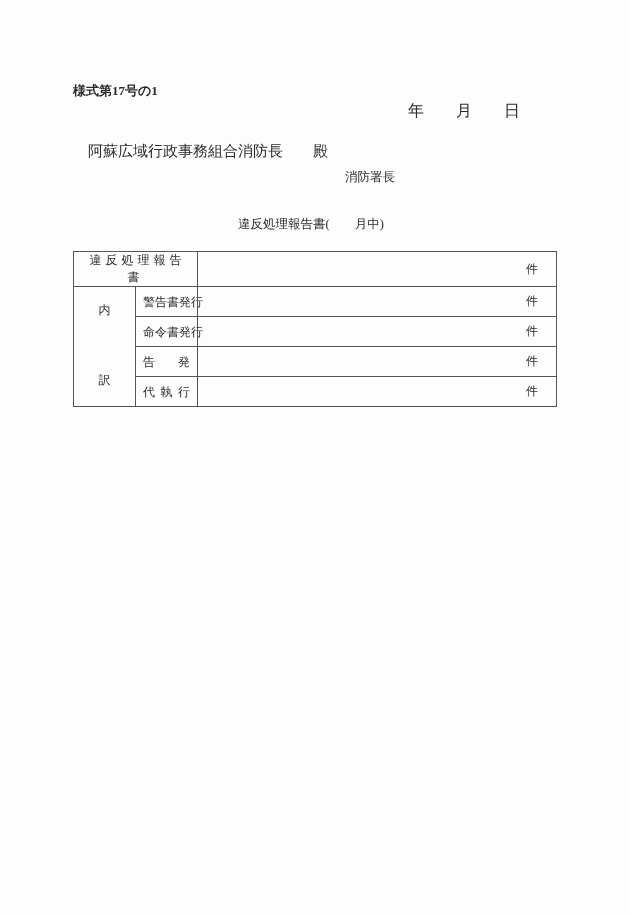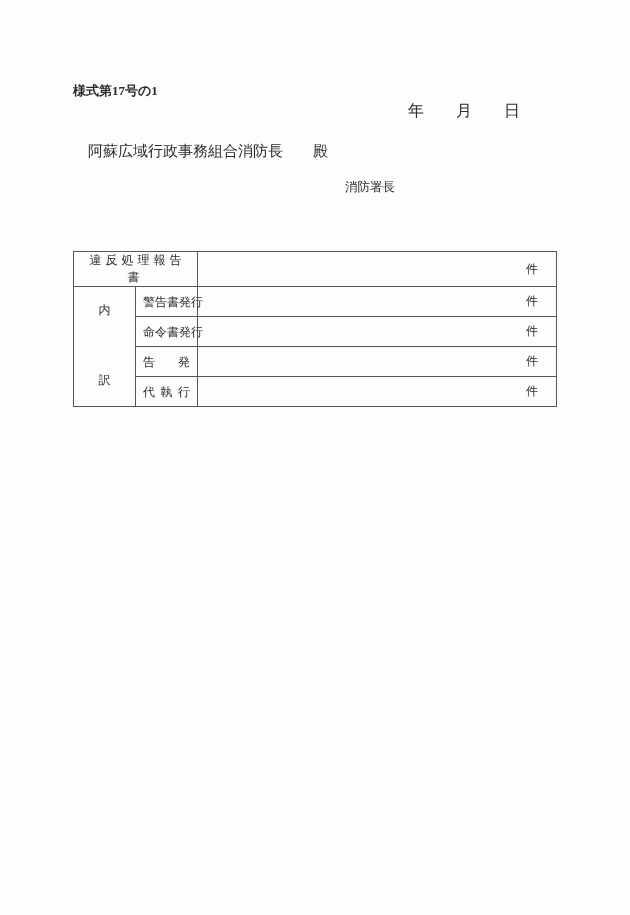--- a/index.html
+++ b/index.html
@@ -50,21 +50,21 @@
     top: 142px;
     font-size: 15px;
     line-height: 18px;
     white-space: pre;
   }
 
   
   .issuer {
     position: absolute;
     left: 345px;
-    top: 178px;
+    top: 168px;
     font-size: 12.5px;
     line-height: 18px;
     white-space: pre;
   }
 
   
   .doc-title {
     position: absolute;
     left: 238px;
     top: 215px;
@@ -145,20 +145,21 @@
 <div class="page">
 
   <div class="form-no">様式第17号の1</div>
 
   <div class="date-line">年        月        日</div>
 
   <div class="addressee">阿蘇広域行政事務組合消防長        殿</div>
 
   <div class="issuer">消防署長</div>
 
+  <div class="doc-title">違反処理報告書(        月中)</div>
 
   <table class="report-table">
     <tbody>
       <tr>
         <td class="cell-main-label" colspan="2">
           <span class="label-spread">違反処理報告書</span>
         </td>
         <td class="cell-value">
           <span></span>
           <span class="unit">件</span>

